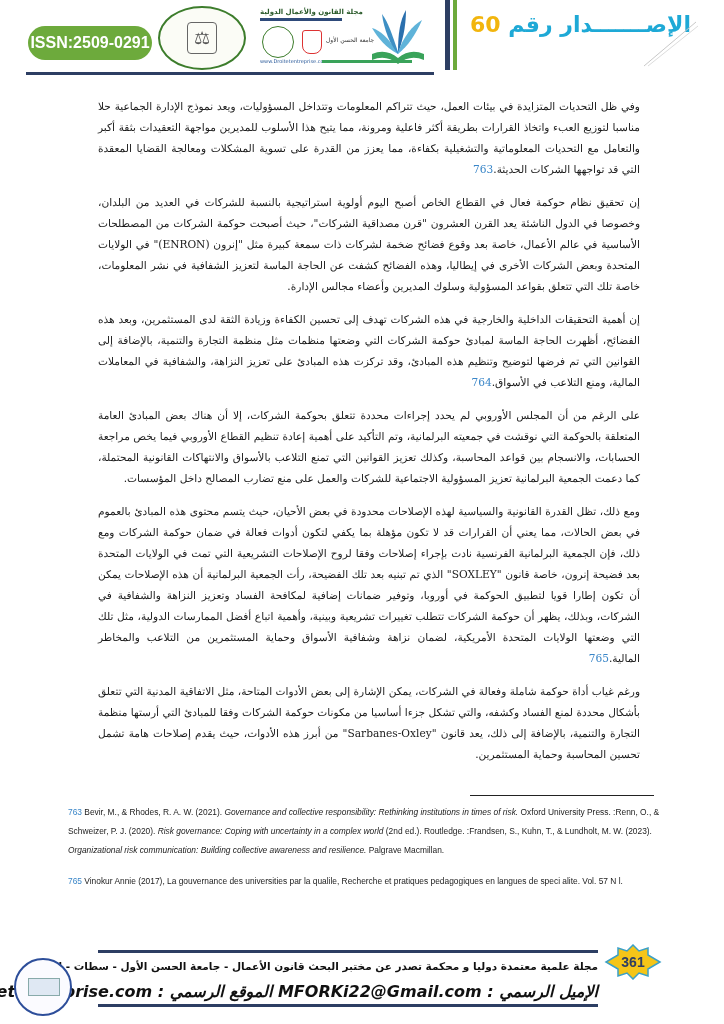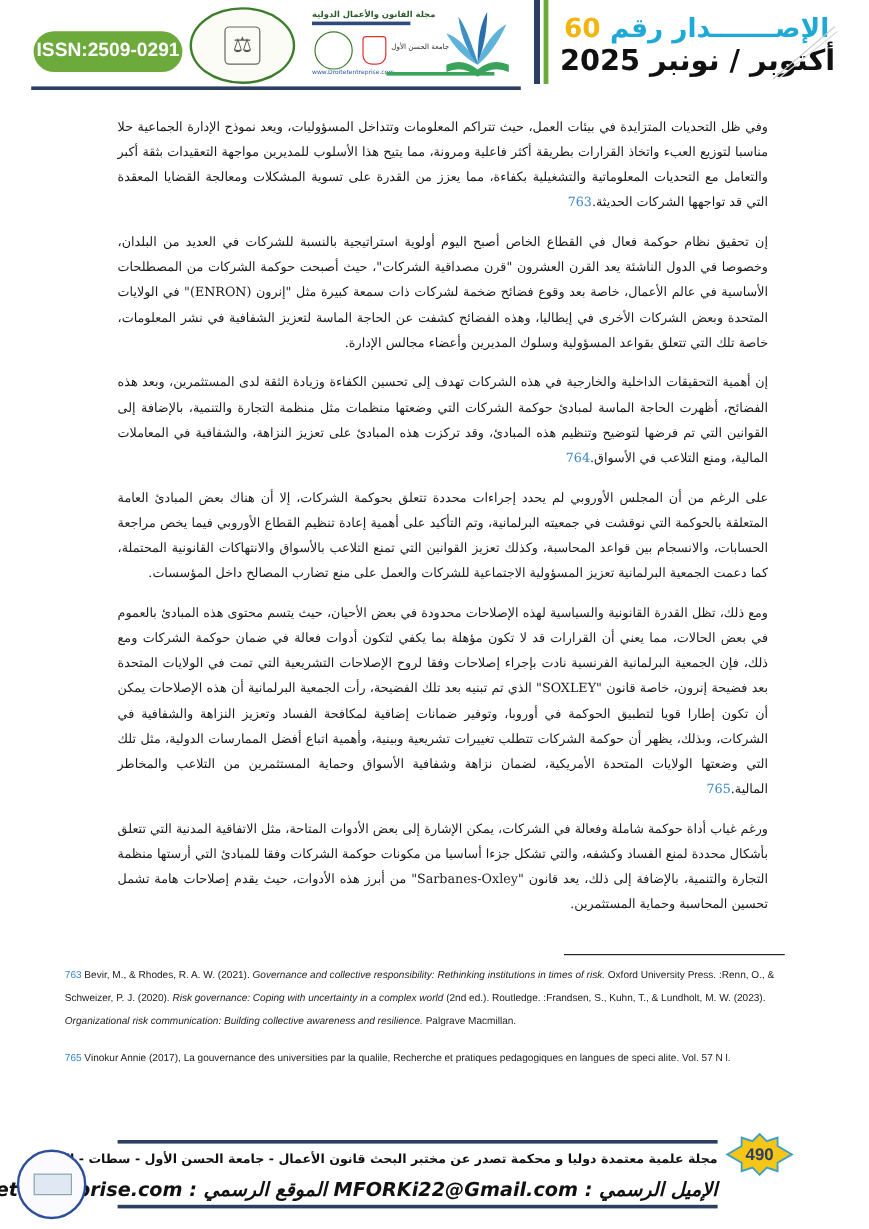--- a/index.html
+++ b/index.html
@@ -23,21 +23,21 @@
   .issue .num { color:#f2b50d; }
   .date { position:absolute; left:466px; top:36px; width:230px; text-align:right; direction:rtl; font-size:24px; font-weight:bold; color:#111; white-space:nowrap; }
   .slash-deco { position:absolute; left:640px; top:18px; width:60px; height:50px; }
   .hline { position:absolute; left:26px; top:72px; width:408px; height:3px; background:#2d3e63; }
 
   .body-text { position:absolute; left:86px; top:84px; width:566px; direction:rtl; text-align:justify; font-family:"DejaVu Serif", serif; font-size:10.6px; line-height:21px; color:#1a1a1a; }
   .body-text p { margin:12px; }
   .fn-ref { color:#3a86c8; }
 
   .fn-sep { position:absolute; left:470px; top:795px; width:184px; height:1px; background:#222; }
-  .footnotes { position:absolute; left:54px; top:803px; width:600px; direction:ltr; font-family:"Liberation Sans", sans-serif; font-size:8.4px; line-height:19px; color:#222; }
+  .footnotes { position:absolute; left:68px; top:803px; width:600px; direction:ltr; font-family:"Liberation Sans", sans-serif; font-size:8.4px; line-height:19px; color:#222; }
   .footnotes p { margin:0 0 0 0; }
   .footnotes .gap { height:12px; }
   .footnotes .fnum { color:#3a86c8; }
   .footnotes i { font-style:italic; }
 
   .footer-line { position:absolute; left:98px; height:3px; width:500px; background:#2d3e63; }
   .footer-text { position:absolute; left:98px; width:500px; direction:rtl; text-align:right; font-size:10.5px; font-weight:bold; color:#111; white-space:nowrap; }
   .footer-contact { position:absolute; left:98px; width:500px; direction:rtl; text-align:right; font-size:16px; font-weight:bold; color:#111; white-space:nowrap;font-style:italic; }
   .page-star { position:absolute; left:604px; top:944px; width:58px; height:36px; }
   .page-num { position:absolute; left:604px; top:944px; width:58px; height:36px; text-align:center; line-height:36px; font-family:"Liberation Sans", sans-serif; font-weight:bold; font-size:14px; color:#2d3e63; }
@@ -67,21 +67,20 @@
     <path d="M30 44 C30 26 32 12 38 2 C38 20 34 34 30 46Z" fill="#2a6fad"></path>
     <path d="M30 44 C36 28 44 18 54 12 C48 26 40 38 30 46Z" fill="#5fb3d9"></path>
     <path d="M4 46 Q18 40 30 50 Q42 40 56 46 L56 52 Q42 46 30 56 Q18 46 4 52Z" fill="#3aa35a"></path>
   </svg>
   <div class="vbar1"></div>
   <div class="vbar2"></div>
   <div class="issue">
     <span>الإصـــــــدار رقم</span>
     <span class="num">60</span>
   </div>
-  <div class="date">أكتوبر / نونبر 2025</div>
   <svg class="slash-deco" viewBox="0 0 60 50">
     <line x1="4" y1="48" x2="56" y2="4" stroke="#c8c8c8" stroke-width="1"></line>
     <line x1="8" y1="48" x2="58" y2="8" stroke="#dcdcdc" stroke-width="1"></line>
   </svg>
   <div class="hline"></div>
 </div>
 
 <div class="body-text">
   <p><span>وفي ظل التحديات المتزايدة في بيئات العمل، حيث تتراكم المعلومات وتتداخل المسؤوليات، ويعد نموذج الإدارة الجماعية حلا مناسبا لتوزيع العبء واتخاذ القرارات بطريقة أكثر فاعلية ومرونة، مما يتيح هذا الأسلوب للمديرين مواجهة التعقيدات بثقة أكبر والتعامل مع التحديات المعلوماتية والتشغيلية بكفاءة، مما يعزز من القدرة على تسوية المشكلات ومعالجة القضايا المعقدة التي قد تواجهها الشركات الحديثة.</span><span class="fn-ref">763</span></p>
   <p><span>إن تحقيق نظام حوكمة فعال في القطاع الخاص أصبح اليوم أولوية استراتيجية بالنسبة للشركات في العديد من البلدان، وخصوصا في الدول الناشئة يعد القرن العشرون "قرن مصداقية الشركات"، حيث أصبحت حوكمة الشركات من المصطلحات الأساسية في عالم الأعمال، خاصة بعد وقوع فضائح ضخمة لشركات ذات سمعة كبيرة مثل "إنرون (ENRON)" في الولايات المتحدة وبعض الشركات الأخرى في إيطاليا، وهذه الفضائح كشفت عن الحاجة الماسة لتعزيز الشفافية في نشر المعلومات، خاصة تلك التي تتعلق بقواعد المسؤولية وسلوك المديرين وأعضاء مجالس الإدارة.</span></p>
@@ -99,17 +98,17 @@
 </div>
 
 <div class="footer-line" style="top:950px;"></div>
 <div class="footer-text" style="top:960px;">مجلة علمية معتمدة دوليا و محكمة تصدر عن مختبر البحث قانون الأعمال - جامعة الحسن الأول - سطات - المغرب</div>
 <div class="footer-contact" style="top:982px;">الإميل الرسمي : MFORKi22@Gmail.com الموقع الرسمي : WWW.Droitetentreprise.com</div>
 <div class="footer-line" style="top:1004px;"></div>
 
 <svg class="page-star" viewBox="0 0 58 36">
   <polygon points="29,1 35,7 44,4 44,11 56,18 44,25 44,32 35,29 29,35 23,29 14,32 14,25 2,18 14,11 14,4 23,7" fill="#f5c518" stroke="#3aa0c8" stroke-width="1.5"></polygon>
 </svg>
-<div class="page-num">490</div>
+<div class="page-num">361</div>
 
 <div class="footer-seal">
   <div class="in"></div>
 </div>
 
 </body></html>

